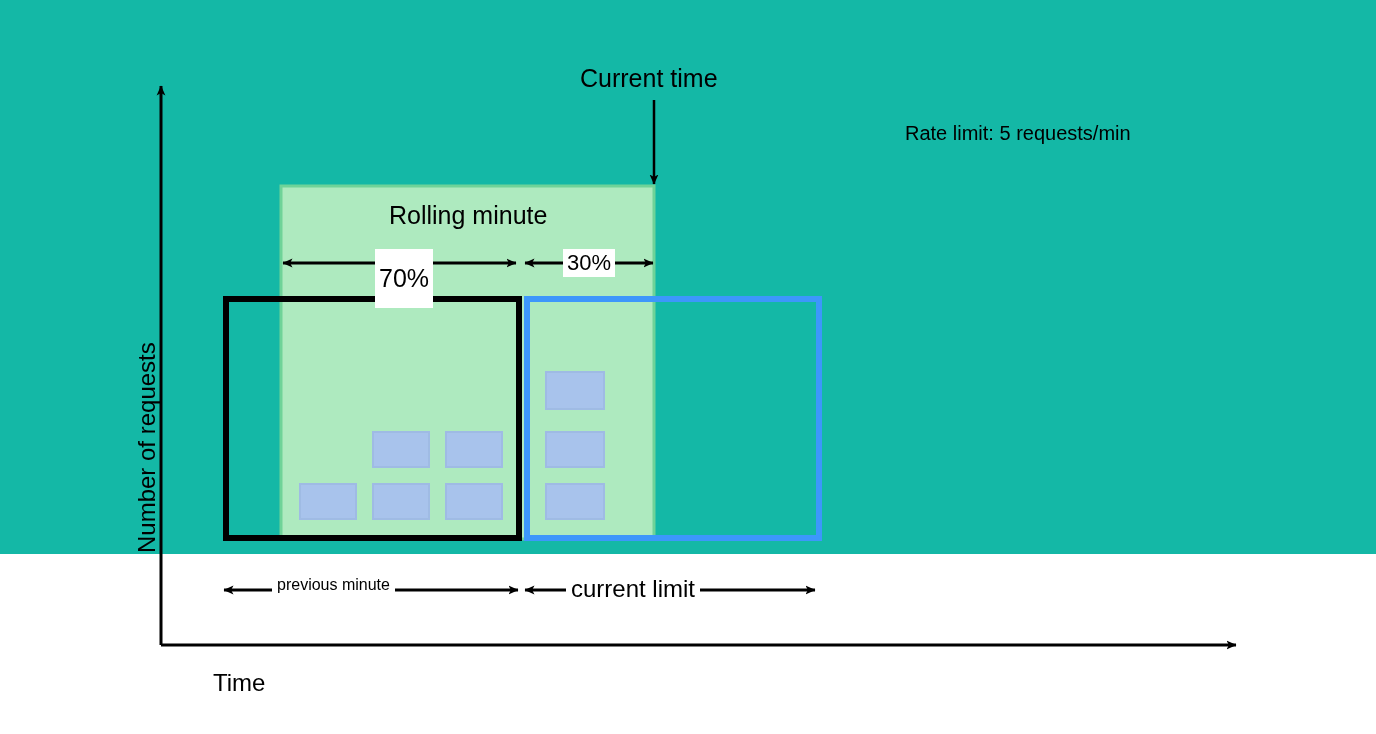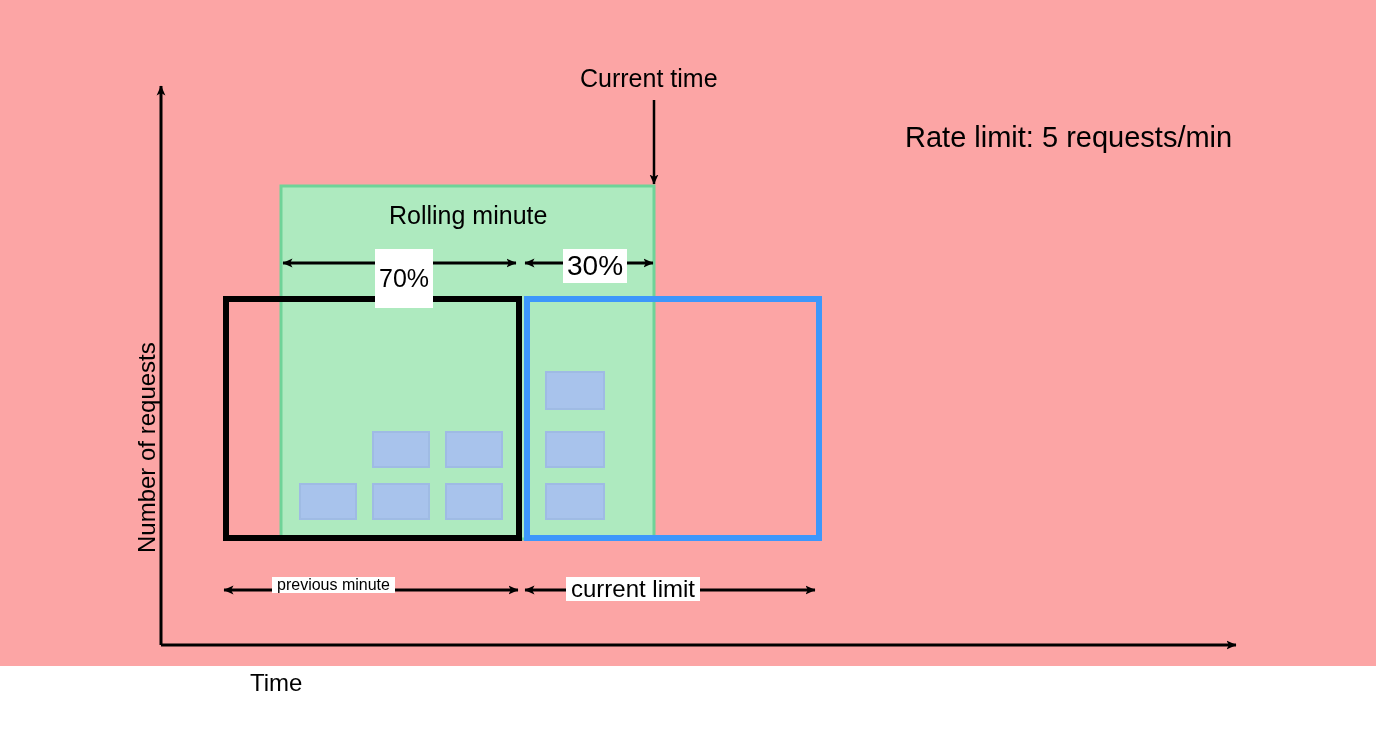--- a/index.html
+++ b/index.html
@@ -10,22 +10,22 @@
   body {
     width: 1376px;
     height: 734px;
     font-family: "Liberation Sans", sans-serif;
     color: #000000;
     overflow: hidden;
   }
   #stage {
     position: relative;
     width: 1376px;
-    height: 666px;
-    background: #fca5a5;
+    height: 554px;
+    background: #14b8a6;
   }
   svg.layer {
     position: absolute;
     left: 0;
     top: 0;
     width: 1376px;
     height: 734px;
     overflow: visible;
   }
   .txt {
@@ -36,38 +36,38 @@
     line-height: 1;
   }
   #current-time-label {
     left: 580px;
     top: 66px;
     font-size: 25px;
   }
   #rate-limit-label {
     left: 905px;
     top: 123px;
-    font-size: 29px;
+    font-size: 20px;
   }
   #rolling-minute-label {
     left: 389px;
     top: 203px;
     font-size: 25px;
   }
   #pct-prev-label {
     left: 375px;
     top: 249px;
     font-size: 25px;
     background: #ffffff;
     padding: 17px 4px;
   }
   #pct-cur-label {
     left: 563px;
     top: 249px;
-    font-size: 28px;
+    font-size: 22px;
     background: #ffffff;
     padding: 3px 4px;
   }
   #prev-minute-label {
     left: 272px;
     top: 577px;
     font-size: 16px;
     background: #ffffff;
     padding: 0 5px;
   }
@@ -75,21 +75,20 @@
     left: 566px;
     top: 577px;
     font-size: 24px;
     background: #ffffff;
     padding: 0 5px;
   }
   #time-label {
     left: 213px;
     top: 671px;
     font-size: 24px;
-    margin-left: 37px;
   }
   #yaxis-label {
     left: 0px;
     top: 0px;
     font-size: 24px;
     transform-origin: left top;
     transform: translate(135px, 553px) rotate(-90deg);
   }
 </style>
 </head>

